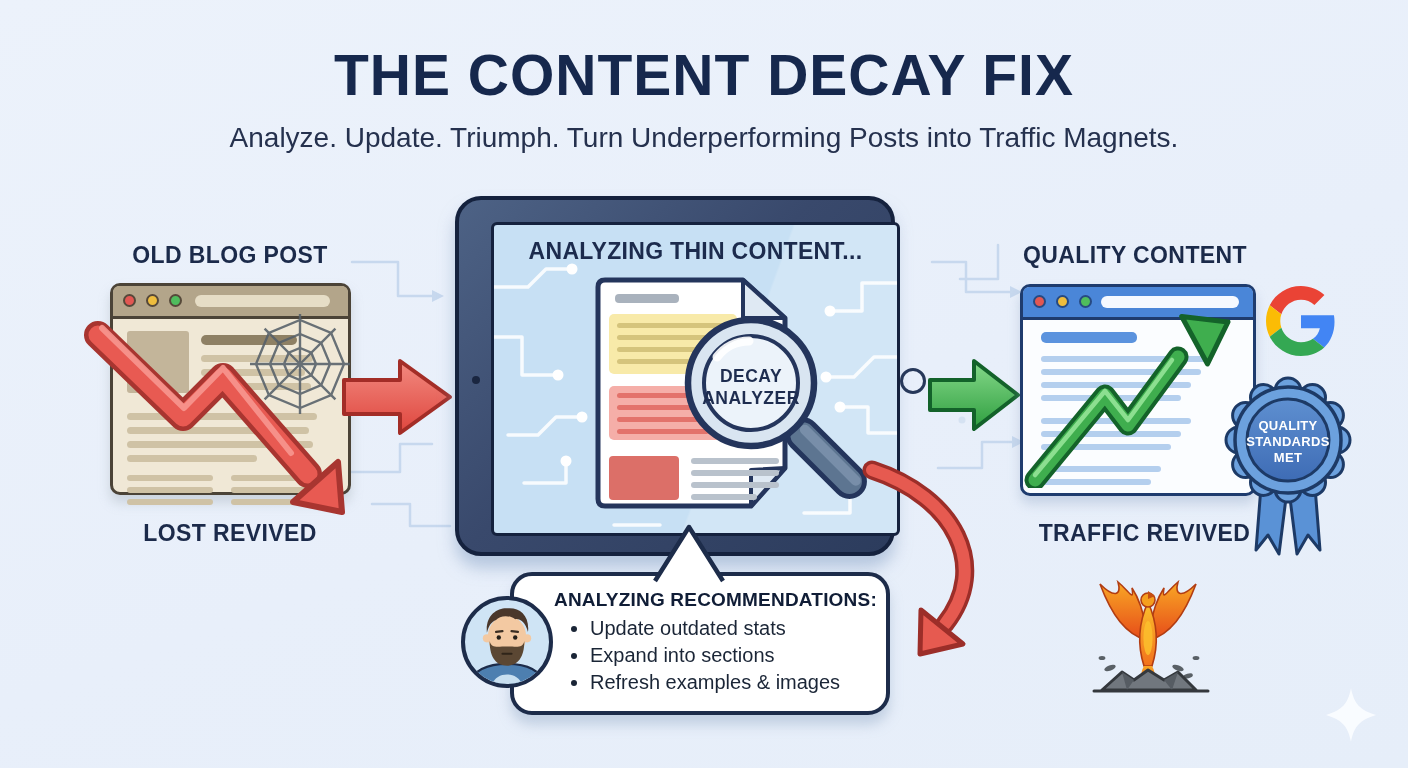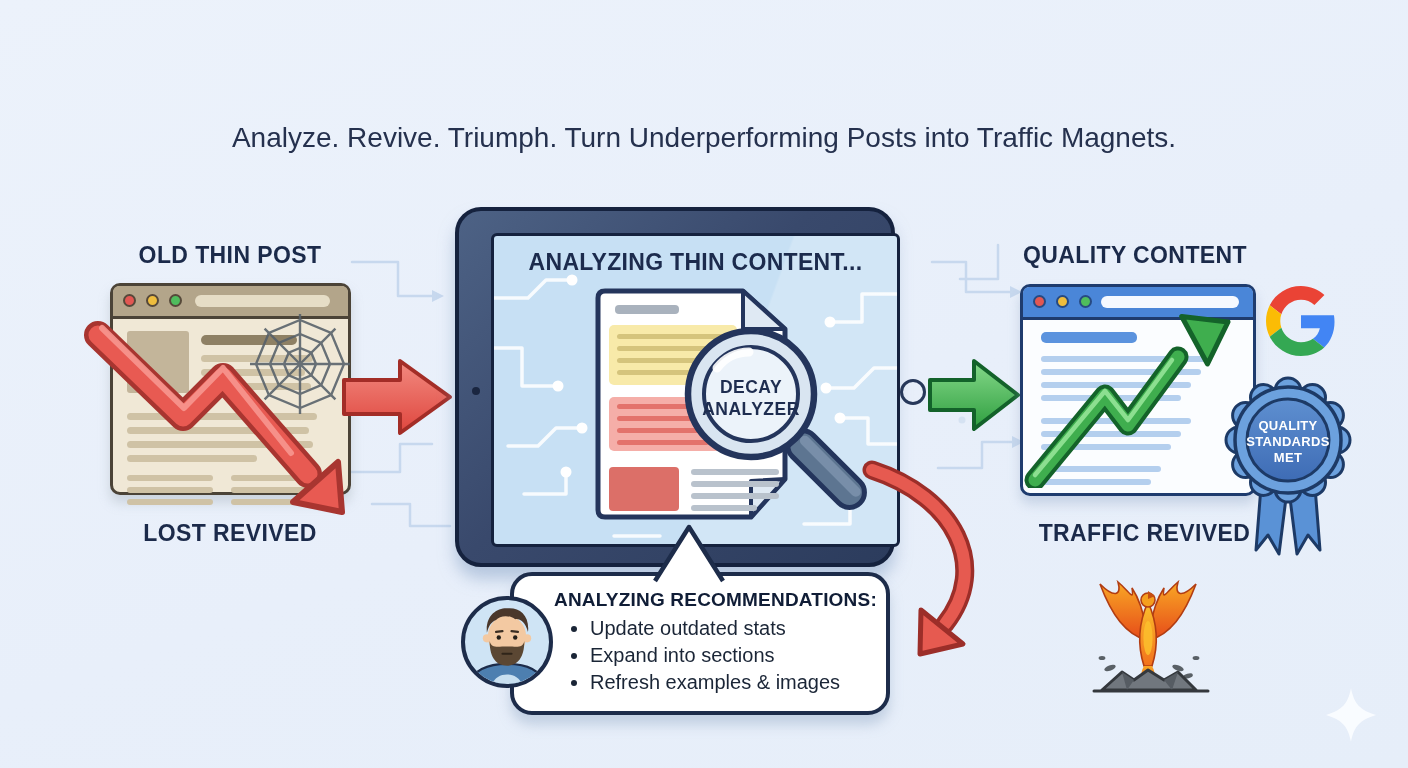--- a/index.html
+++ b/index.html
@@ -25,21 +25,21 @@
     border-radius:6px 6px 0 0;}
   .dot{position:absolute;top:8px;width:13px;height:13px;border-radius:50%;box-sizing:border-box;}
   .dot.r{background:#e25752;}.dot.y{background:#eebd3e;}.dot.g{background:#4fbd5d;}
   .bar-old .dot{border:2px solid #56493a;}
   .bar-blue .dot{border:2px solid #274a82;}
   .pill{position:absolute;top:9px;height:12px;border-radius:7px;}
   .bar-old .pill{left:82px;width:135px;background:#e6ddc6;}
   .bar-blue .pill{left:78px;width:138px;background:#f5f9ff;}
   .tline{position:absolute;border-radius:4px;}
   
-  .tablet{position:absolute;left:455px;top:207px;width:440px;height:360px;border-radius:26px;
+  .tablet{position:absolute;left:455px;top:196px;width:440px;height:360px;border-radius:26px;
     background:linear-gradient(135deg,#4d6285 0%,#39496c 45%,#2c3c5d 100%);
     border:4px solid #15223e;box-sizing:border-box;z-index:2;
     box-shadow:0 12px 16px rgba(140,165,200,.55);}
   .screen{position:absolute;left:32px;top:22px;width:403px;height:308px;background:#c7e0f4;
     border:3px solid #15223e;border-radius:6px;overflow:hidden;}
   .screen::after{content:"";position:absolute;inset:0;
     background:linear-gradient(110deg,rgba(255,255,255,0) 58%,rgba(255,255,255,.20) 58.5%);}
   .status{position:absolute;left:0;top:13px;width:100%;text-align:center;font-size:23px;
     font-weight:800;color:#1c2b4d;letter-spacing:.3px;z-index:3;}
   .doc{position:absolute;left:99px;top:49px;width:200px;height:240px;z-index:2;}
@@ -76,23 +76,24 @@
     </g>
     <g fill="#c7d8ee">
       <polygon points="432,290 444,296 432,302"></polygon>
       <polygon points="1010,286 1022,292 1010,298"></polygon>
       <polygon points="1012,436 1024,442 1012,448"></polygon>
     </g>
     <circle cx="838" cy="325" r="3.5" fill="#d5e2f2"></circle>
     <circle cx="962" cy="420" r="3.5" fill="#d5e2f2"></circle>
   </svg>
 
-  <p class="subtitle">Analyze. Revive. Triumph. Turn Underperforming Posts into Traffic Magnets.</p>
-
-  <div class="label" style="left:110px;top:242px;width:240px;">OLD THIN POST</div>
+  <h1 class="title">THE CONTENT DECAY FIX</h1>
+  <p class="subtitle">Analyze. Update. Triumph. Turn Underperforming Posts into Traffic Magnets.</p>
+
+  <div class="label" style="left:110px;top:242px;width:240px;">OLD BLOG POST</div>
 
   <div class="browser browser-old">
     <div class="bar-old">
       <span class="dot r" style="left:10px"></span>
       <span class="dot y" style="left:33px"></span>
       <span class="dot g" style="left:56px"></span>
       <span class="pill"></span>
     </div>
     <div class="abs" style="left:0;top:33px;right:0;bottom:0;">
       <div class="tline" style="left:14px;top:12px;width:62px;height:62px;background:#c3b59a;border-radius:3px"></div>

